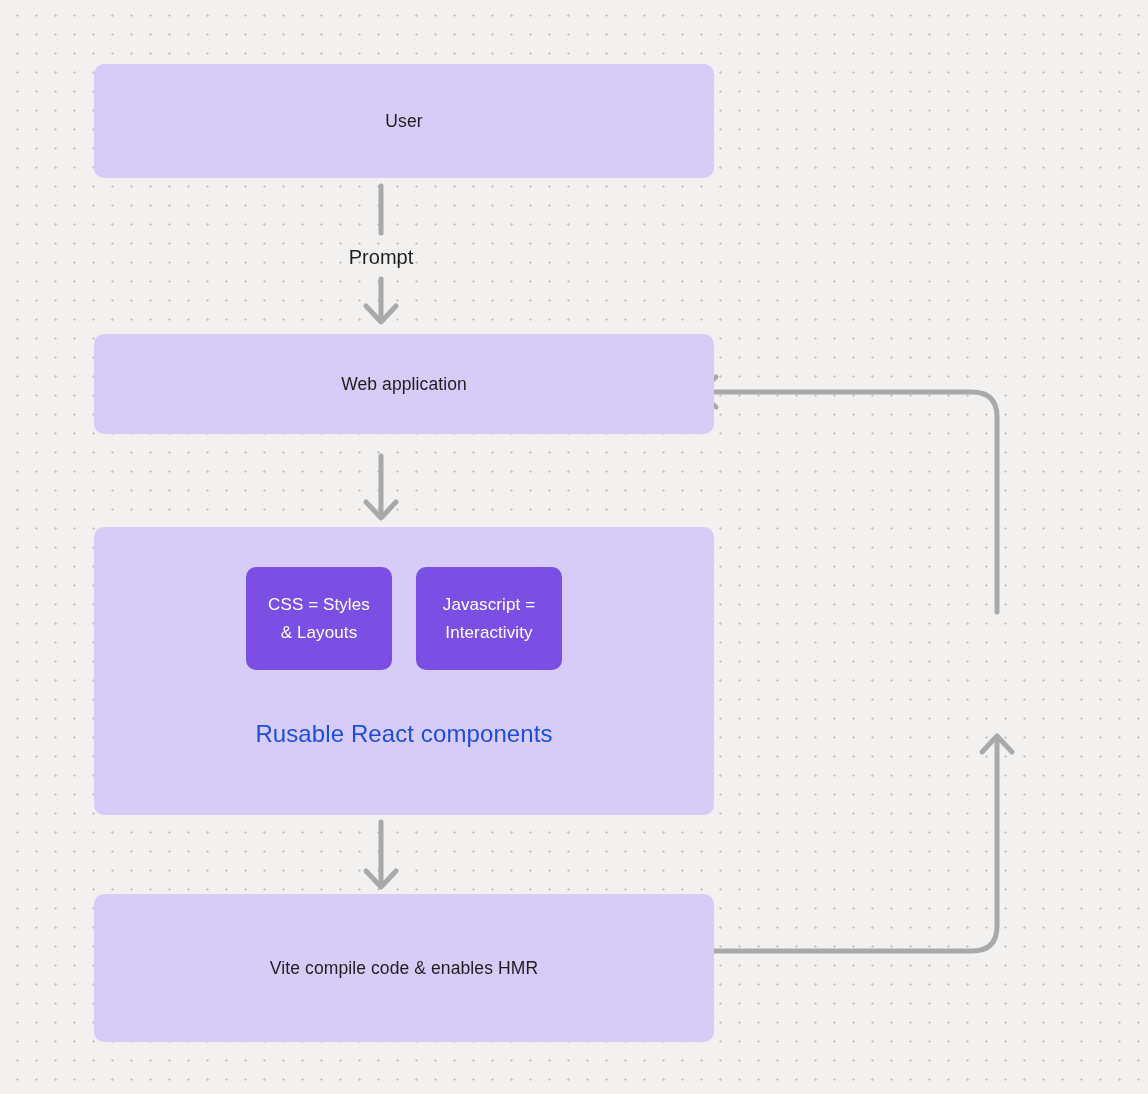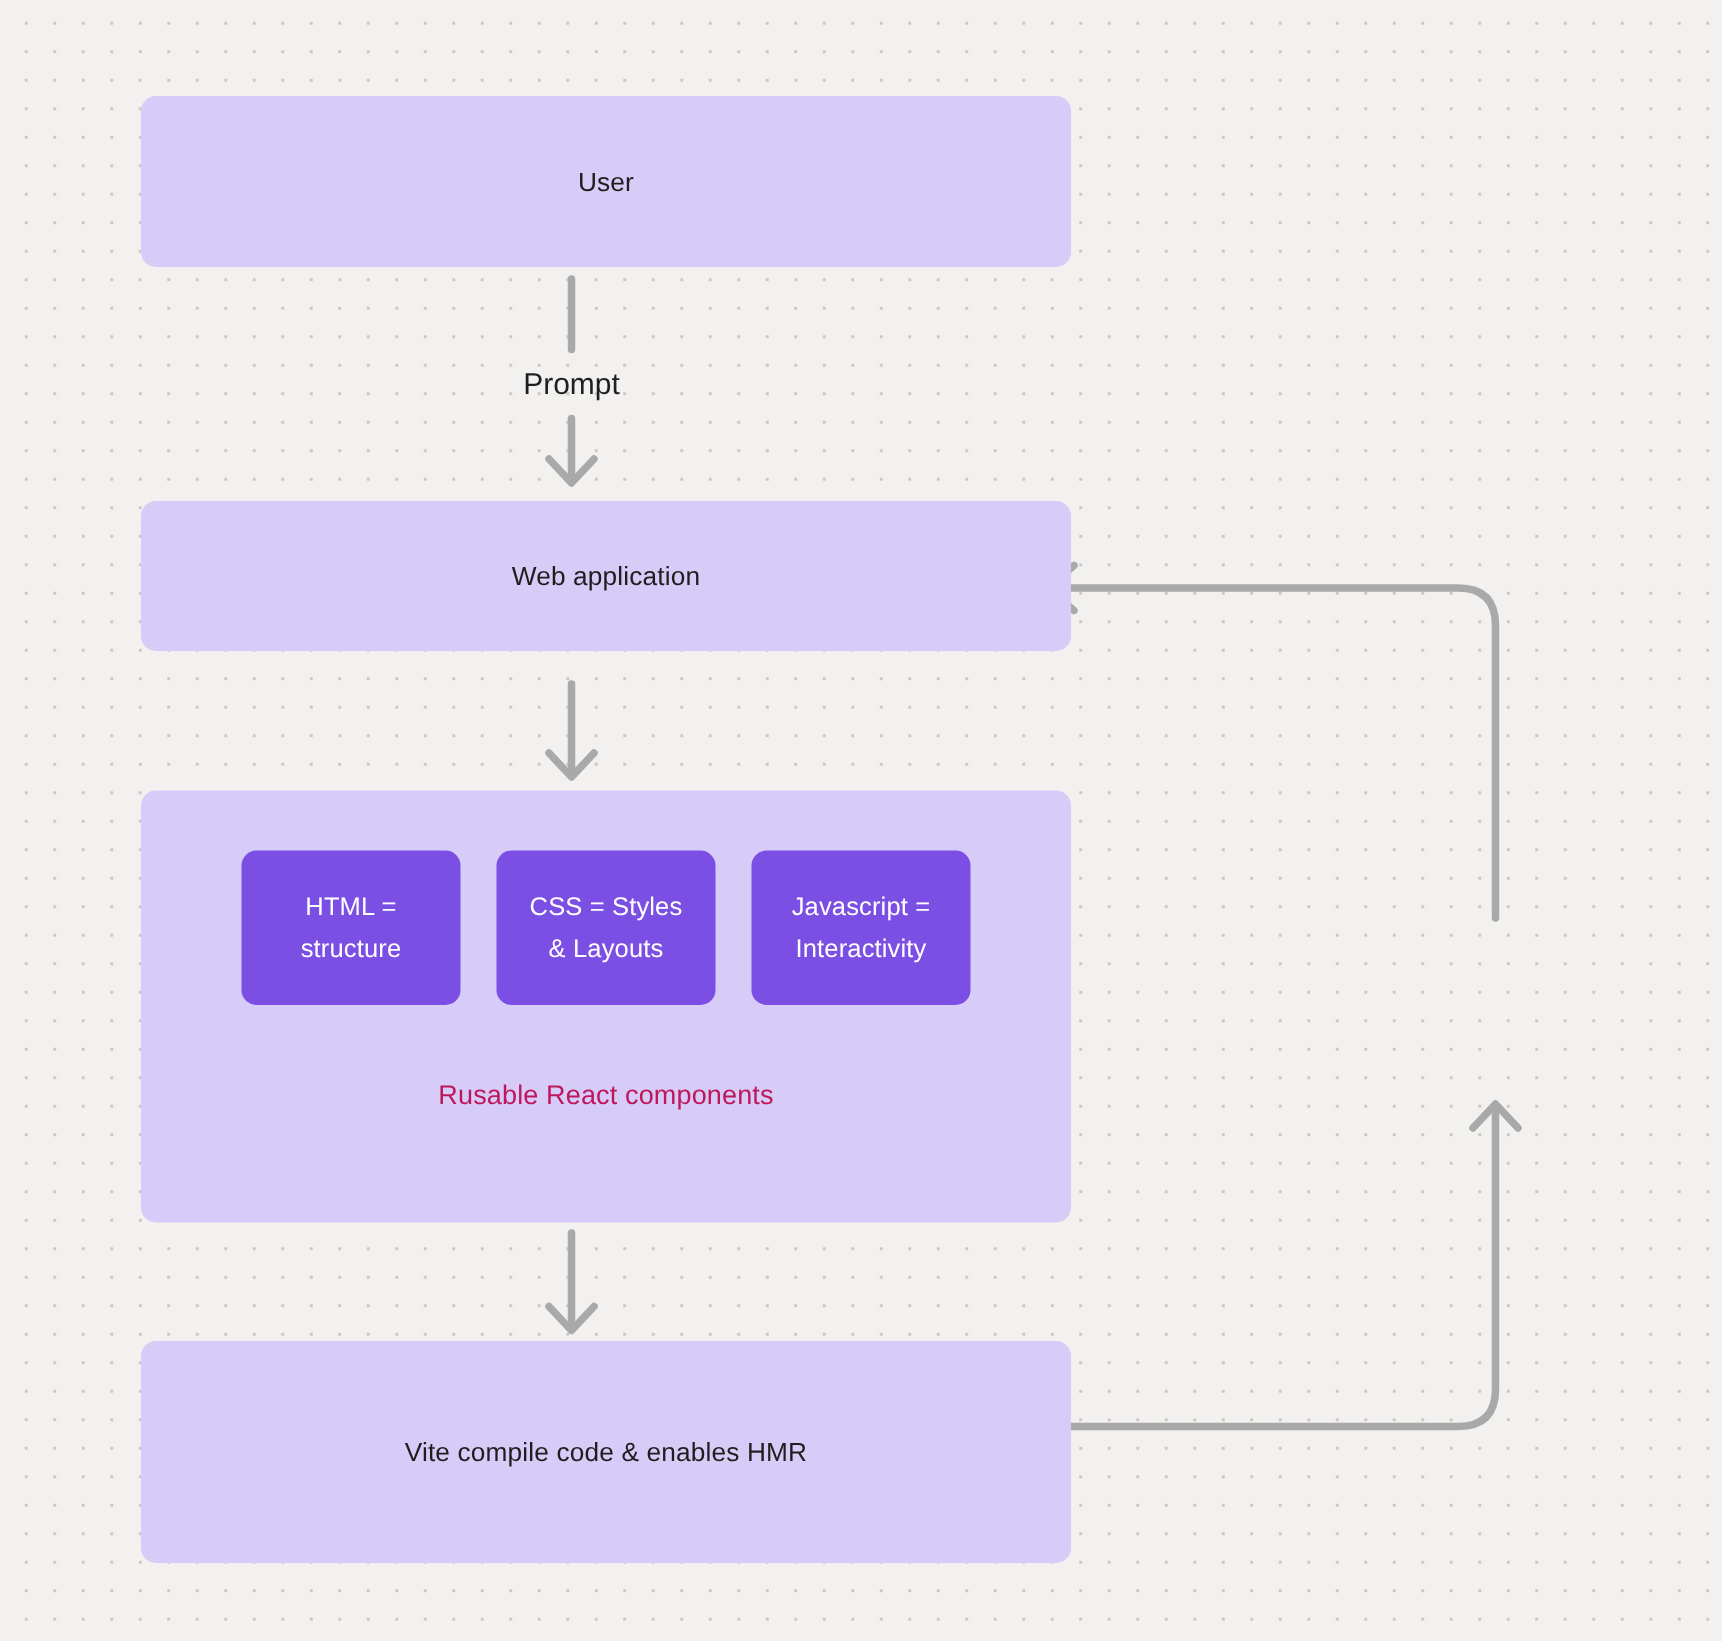--- a/index.html
+++ b/index.html
@@ -79,22 +79,22 @@
     font-size: 17px;
     font-weight: 500;
     line-height: 28px;
     text-align: center;
   }
   .components-caption {
     position: absolute;
     left: 0; right: 0;
     top: 193px;
     text-align: center;
-    font-size: 18px;
-    color: #be185d;
+    font-size: 24px;
+    color: #1d4ed8;
   }
   .edge-label {
     position: absolute;
     left: 381px;
     top: 257px;
     transform: translate(-50%, -50%);
     font-size: 20px;
     color: #1f1f1f;
   }
 </style>
@@ -138,24 +138,20 @@
 
   <div class="edge-label">Prompt</div>
 
   <div class="node node-web-application">
     <span>Web application</span>
   </div>
 
   <div class="node node-components">
     <div class="chip-row">
       <div class="chip">
-        <span>HTML =</span>
-        <span>structure</span>
-      </div>
-      <div class="chip">
         <span>CSS = Styles</span>
         <span>&amp; Layouts</span>
       </div>
       <div class="chip">
         <span>Javascript =</span>
         <span>Interactivity</span>
       </div>
     </div>
     <div class="components-caption">Rusable React components</div>
   </div>

